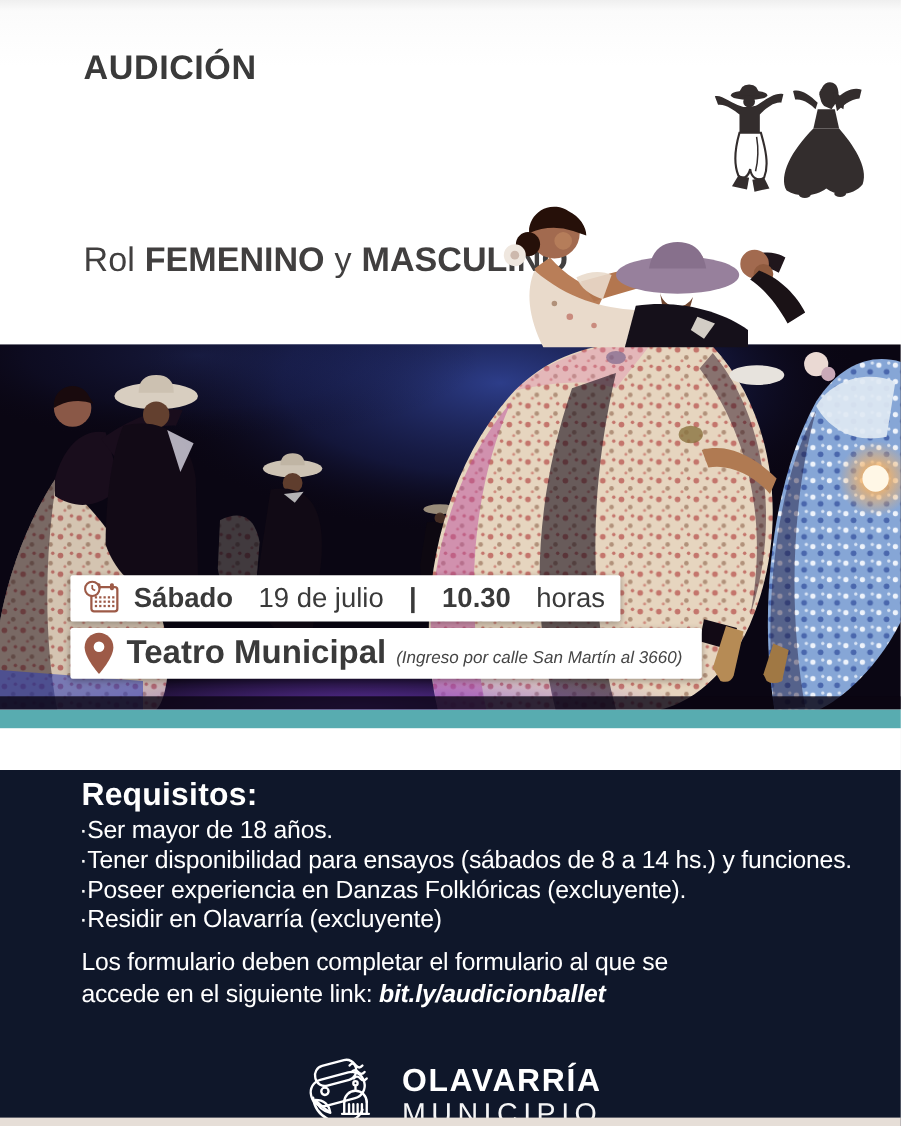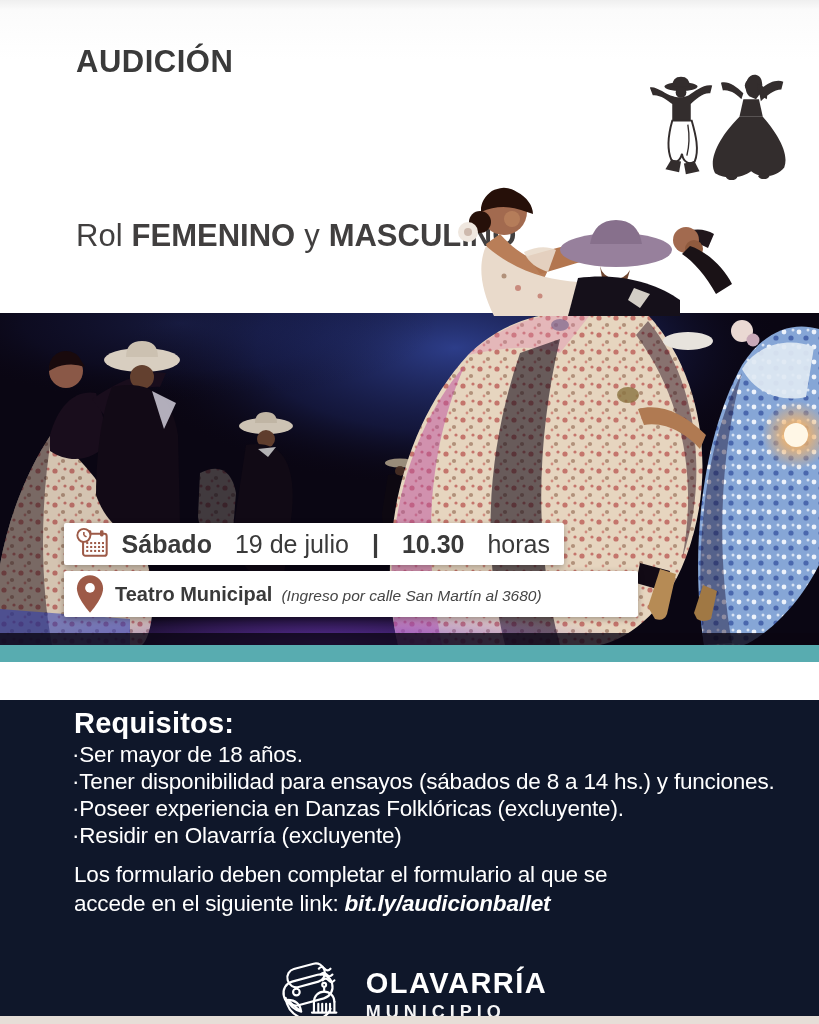--- a/index.html
+++ b/index.html
@@ -36,21 +36,21 @@
   .info-box{
     position:absolute;left:64px;background:#ffffff;border-radius:2px;
     display:flex;align-items:center;gap:11px;padding:0 14px 0 12px;
     box-shadow:0 2px 6px rgba(0,0,0,.3);z-index:3;color:#3a3a3a;
   }
   .date-box{top:210px;width:474px;height:42px;}
   .venue-box{top:258px;width:548px;height:46px;}
   .dbox-text{display:flex;gap:23px;align-items:baseline;font-size:25px;white-space:nowrap;}
   .dbox-text .b{font-weight:700;}
   .venue-text{display:flex;gap:9px;align-items:baseline;white-space:nowrap;}
-  .venue-name{font-size:20px;font-weight:700;}
+  .venue-name{font-size:30px;font-weight:700;}
   .venue-note{font-size:15.5px;font-style:italic;color:#454545;}
   .cal-icon{width:40px;height:40px;flex:0 0 aupx;}
   .pin-icon{width:28px;height:40px;}
   
   .teal-strip{position:absolute;left:0;top:645px;width:819px;height:17px;background:#58acb0;}
   
   .orange{
     position:absolute;left:0;top:700px;width:819px;height:354px;
     background:#0f172a;color:#ffffff;
   }
@@ -68,21 +68,21 @@
     font-size:22.5px;line-height:29px;letter-spacing:-.2px;
   }
   .cta .pre{margin-right:6px;margin-top:11px;}
   .cta .link{font-weight:700;font-style:italic;}
   .logo-row{
     position:absolute;left:0;top:256px;width:819px;
     display:flex;align-items:center;justify-content:center;gap:16px;
   }
   .emblem{width:78px;height:80px;}
   .logo-name{font-size:29px;font-weight:800;letter-spacing:1.5px;line-height:32px;}
-  .logo-sub{font-size:18px;font-weight:700;letter-spacing:5px;line-height:26px;opacity:.96;}
+  .logo-sub{font-size:26px;font-weight:400;letter-spacing:5px;line-height:26px;opacity:.96;}
   
   .bottom-strip{position:absolute;left:0;top:1016px;width:819px;height:8px;background:#e6ded7;}
 </style>
 </head>
 <body>
 
 <div class="flyer">
 
   <header class="top">
     <div class="kicker">AUDICIÓN</div>
@@ -266,21 +266,21 @@
       </div>
     </div>
 
     <div class="info-box venue-box">
       <svg class="pin-icon" viewBox="0 0 30 42" aria-hidden="true">
         <path d="M15,1 C7.3,1 1,7.3 1,15 c0,10.5 14,26 14,26 s14,-15.5 14,-26 C29,7.3 22.7,1 15,1 Z" fill="#9d5a47"></path>
         <circle cx="15" cy="14.5" r="5.2" fill="#ffffff"></circle>
       </svg>
       <div class="venue-text">
         <span class="venue-name">Teatro Municipal</span>
-        <span class="venue-note">(Ingreso por calle San Martín al 3680)</span>
+        <span class="venue-note">(Ingreso por calle San Martín al 3660)</span>
       </div>
     </div>
   </div>
 
   <div class="teal-strip"></div>
 
   <section class="orange">
     <h2 class="req-heading">Requisitos:</h2>
     <ul class="req-list">
 

